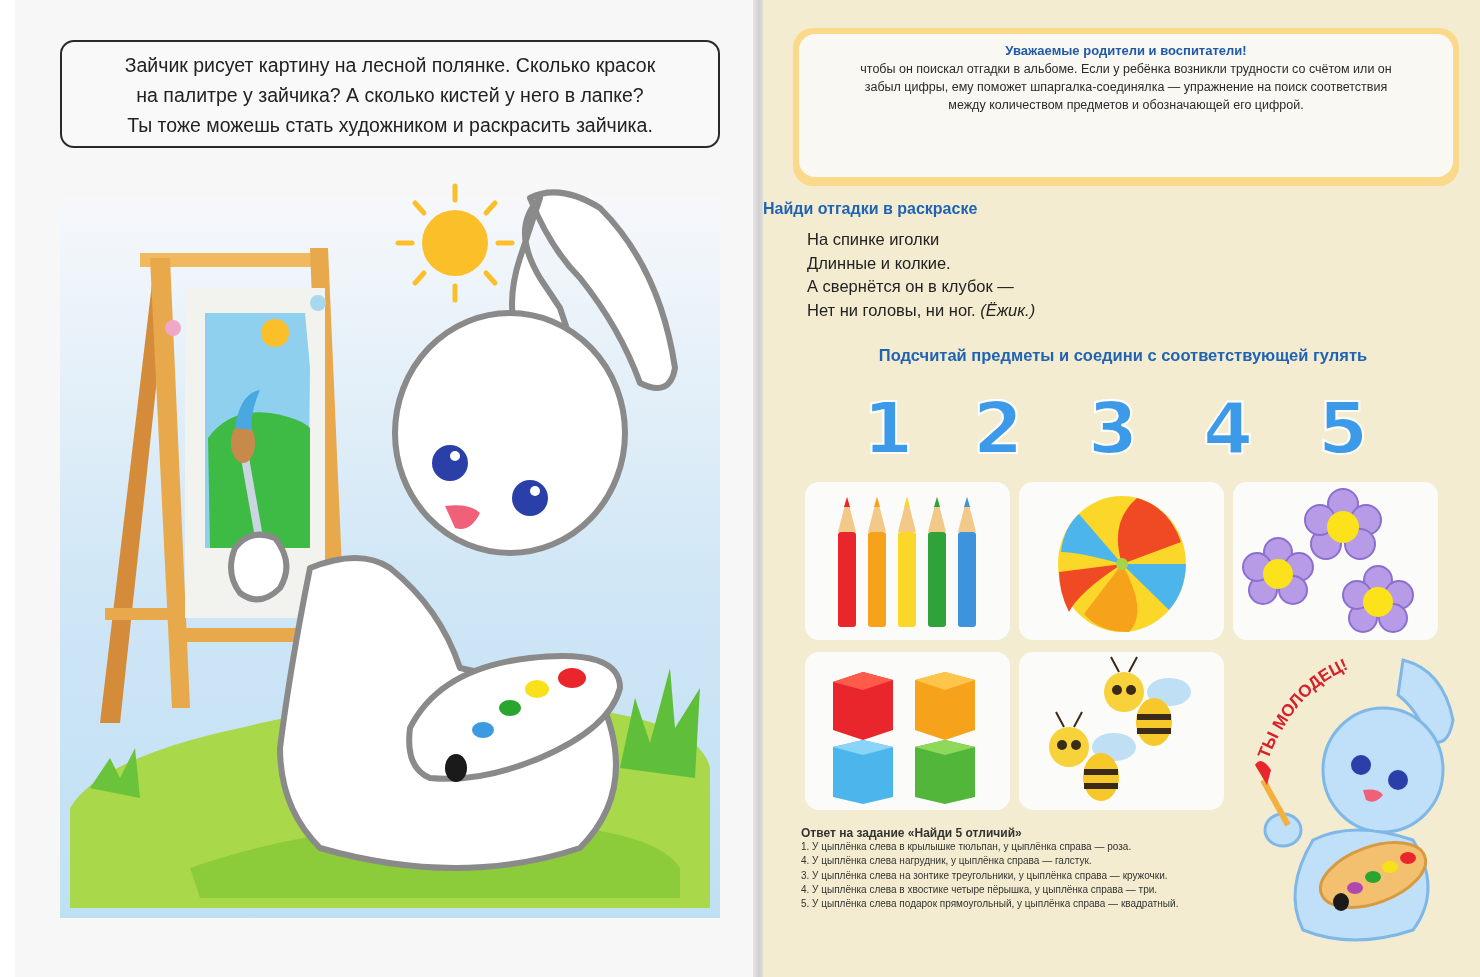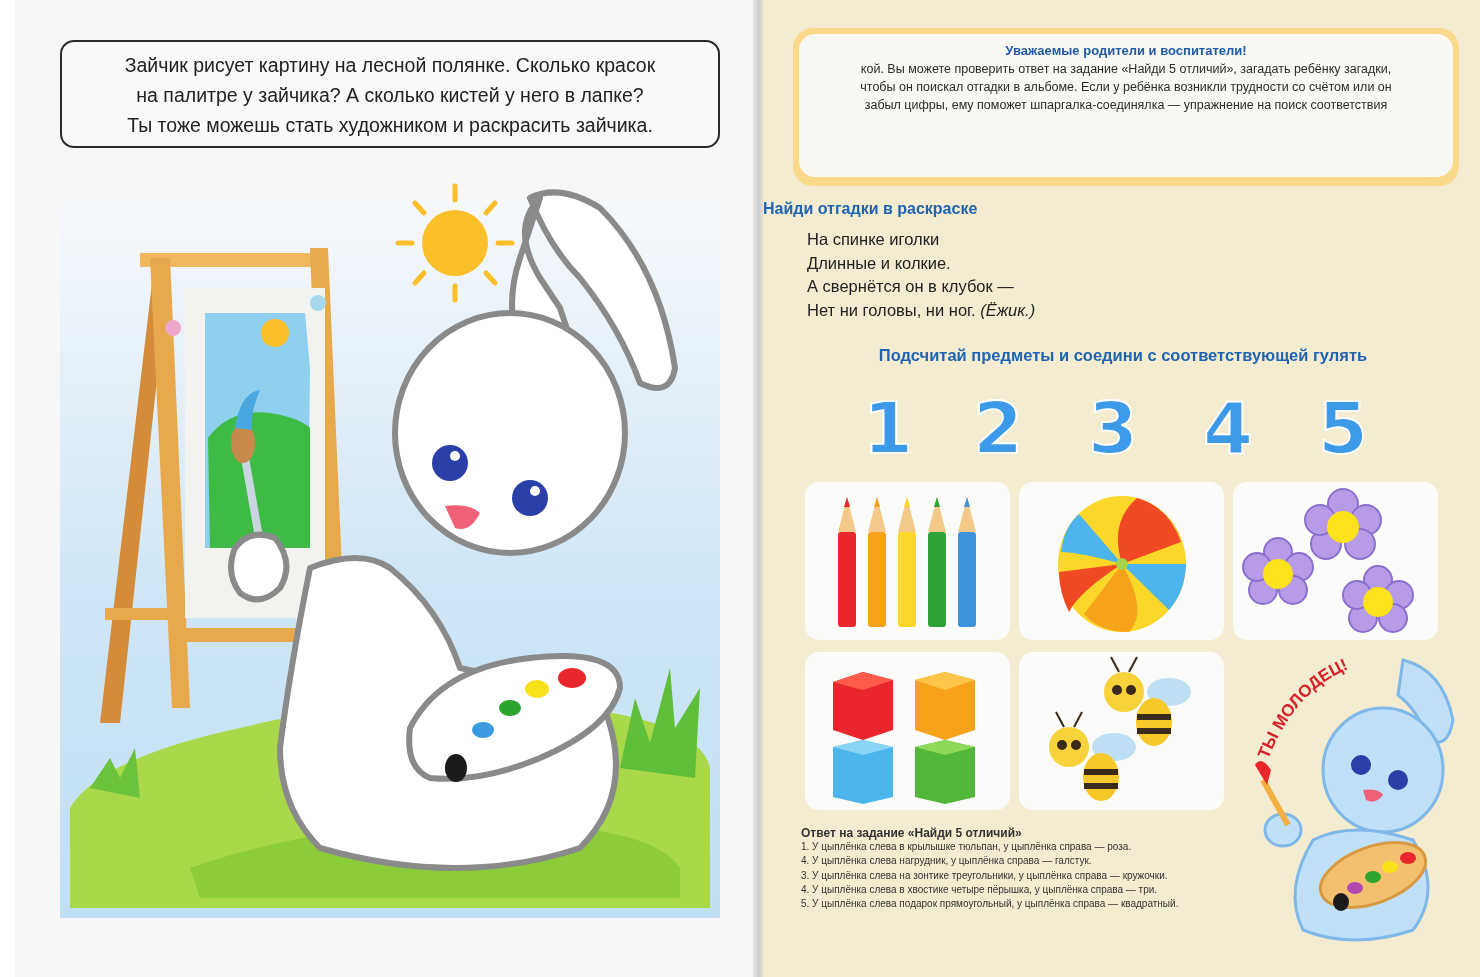--- a/index.html
+++ b/index.html
@@ -143,23 +143,23 @@
   </div>
 
   <div class="gutter"></div>
 
   <div class="page-right">
     <div class="edge"></div>
 
     <div class="parents-box">
       <div class="parents-inner">
         <div class="parents-title">Уважаемые родители и воспитатели!</div>
-        <div class="parents-text">кой. Вы можете проверить ответ на задание «Найди 5 отличий», загадать ребёнку загадки,</div>
         <div class="parents-text">чтобы он поискал отгадки в альбоме. Если у ребёнка возникли трудности со счётом или он</div>
         <div class="parents-text">забыл цифры, ему поможет шпаргалка-соединялка — упражнение на поиск соответствия</div>
+        <div class="parents-text">между количеством предметов и обозначающей его цифрой.</div>
       </div>
     </div>
 
     <div class="riddle-title">Найди отгадки в раскраске</div>
     <div class="riddle-col left">
       <div>На спинке иголки</div>
       <div>Длинные и колкие.</div>
       <div>А свернётся он в клубок —</div>
       <div><span>Нет ни головы, ни ног. </span><i>(Ёжик.)</i></div>
     </div>

